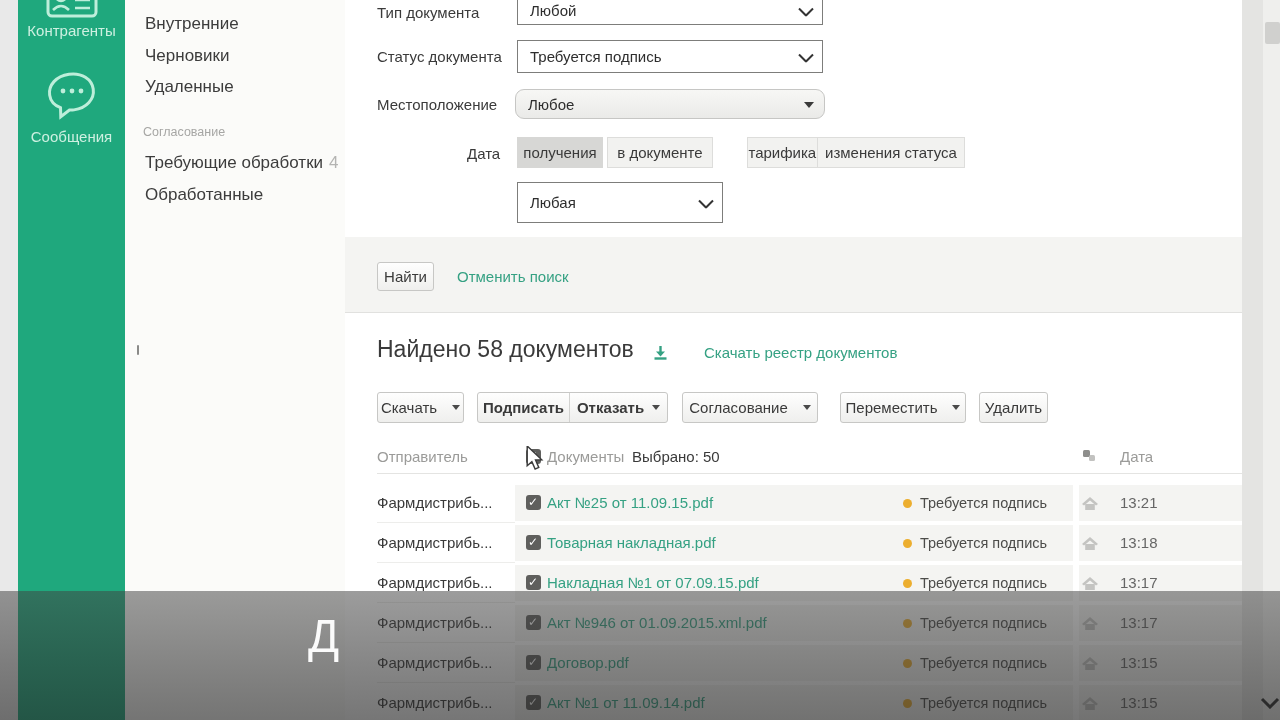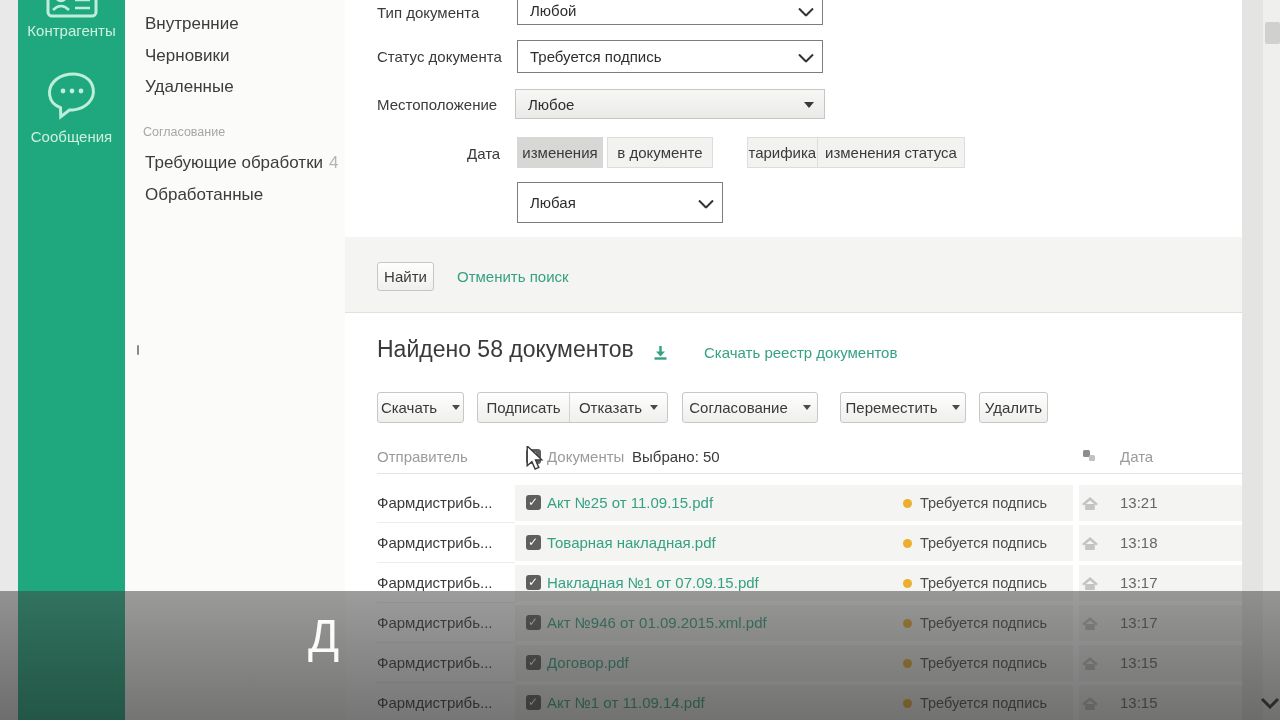--- a/index.html
+++ b/index.html
@@ -139,27 +139,27 @@
     <div class="selectbox" style="left:172px; top:40px; width:306px; height:33px;">
       <span>Требуется подпись</span>
       <span class="chev">
         <svg width="16" height="9">
             <polyline points="1,1 8,8 15,1" stroke="#333" stroke-width="2" fill="none"></polyline>
           </svg>
       </span>
     </div>
 
     <div class="form-label" style="left:32px; top:96px;">Местоположение</div>
-    <div class="dropdown" style="left:170px; top:89px; width:310px; height:30px;">
+    <div class="dropdown" style="left:170px; top:89px; width:310px; height:30px;border-radius:9px;">
       <span>Любое</span>
       <span class="tri"></span>
     </div>
 
     <div class="form-label" style="left:122px; top:145px;">Дата</div>
-    <div class="datetab active" style="left:172px; top:137px; width:86px;">изменения</div>
+    <div class="datetab active" style="left:172px; top:137px; width:86px;">получения</div>
     <div class="datetab" style="left:262px; top:137px; width:106px;">в документе</div>
     <div class="datetab" style="left:372px; top:137px; width:96px;margin-left:30px;">тарификации</div>
     <div class="datetab" style="left:472px; top:137px; width:148px;">изменения статуса</div>
 
     <div class="selectbox" style="left:172px; top:182px; width:206px; height:41px;">
       <span>Любая</span>
       <span class="chev">
         <svg width="16" height="9">
             <polyline points="1,1 8,8 15,1" stroke="#333" stroke-width="2" fill="none"></polyline>
           </svg>
@@ -178,21 +178,21 @@
         <polygon points="3,6.5 12,6.5 7.5,11.5" fill="#35a183"></polygon>
         <line x1="1.5" y1="13.5" x2="13.5" y2="13.5" stroke="#35a183" stroke-width="2.4"></line>
       </svg>
     </span>
     <a class="link abs" style="left:327px; top:344px;margin-left:32px;">Скачать реестр документов</a>
 
     <button class="btn toolbar-btn" style="left:32px; width:87px;">
       <span>Скачать</span>
         <span class="caret"></span>
     </button>
-    <div class="btn-group" style="left:132px; width:191px;">
+    <div class="btn-group" style="left:132px; width:191px;font-weight:bold;">
       <div class="seg" style="width:92px;">Подписать</div>
       <div class="sep"></div>
       <div class="seg" style="width:98px;">
         <span>Отказать</span>
           <span class="caret"></span>
       </div>
     </div>
     <button class="btn toolbar-btn" style="left:337px; width:136px;">
       <span>Согласование</span>
         <span class="caret"></span>

